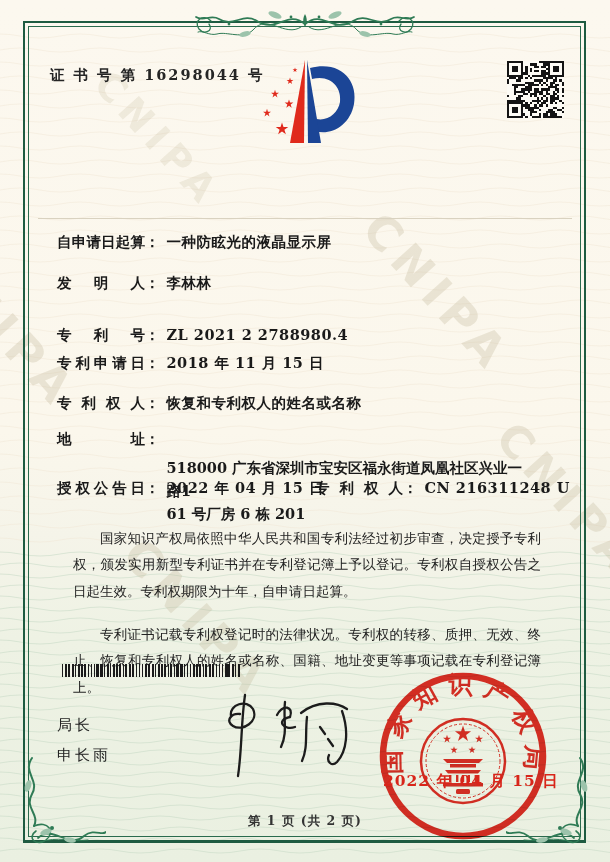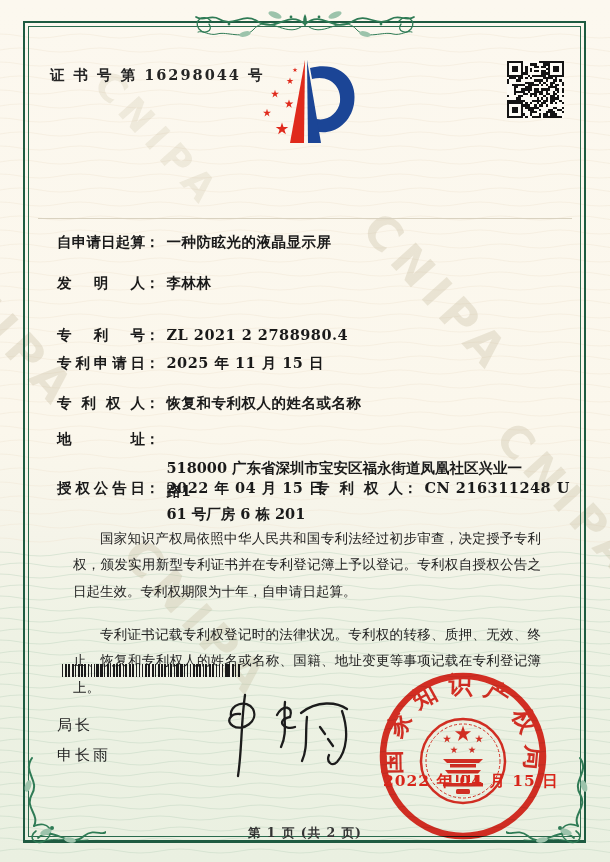--- a/index.html
+++ b/index.html
@@ -52,21 +52,21 @@
   .sig-name{position:absolute;left:57px;top:746px;font-size:15px;font-weight:400;z-index:4;
       font-family:"DejaVu Sans","Liberation Sans",sans-serif;letter-spacing:3px;color:#222;}
   .sig-scrawl{position:absolute;left:195px;top:688px;z-index:4;}
   
   .seal{position:absolute;left:374px;top:667px;z-index:5;mix-blend-mode:multiply;opacity:0.95;}
   .seal-date{position:absolute;left:383px;top:771px;z-index:6;color:#d8251a;font-size:15.5px;
       font-weight:700;letter-spacing:1px;white-space:nowrap;}
   
   .qr{position:absolute;left:507px;top:61px;width:57px;height:57px;z-index:4;background:#fdfbf5;}
   .footer{position:absolute;left:0;top:813px;width:100%;text-align:center;font-size:12.5px;
-      color:#333;z-index:4;letter-spacing:1px;font-weight:600;margin-top:12px;}
+      color:#333;z-index:4;letter-spacing:1px;font-weight:600;}
 </style>
 </head>
 <body>
 
 <div class="page">
 
   <svg id="waves" width="610" height="862">
       <path d="M-20 36 q 20 -4 40 0 t 40 0 t 40 0 t 40 0 t 40 0 t 40 0 t 40 0 t 40 0 t 40 0 t 40 0 t 40 0 t 40 0 t 40 0 t 40 0 t 40 0 t 40 0 t 40 0" fill="none" stroke="#efe4d2" stroke-opacity="0.45" stroke-width="1"></path>
       <path d="M0 50 q 20 -4 40 0 t 40 0 t 40 0 t 40 0 t 40 0 t 40 0 t 40 0 t 40 0 t 40 0 t 40 0 t 40 0 t 40 0 t 40 0 t 40 0 t 40 0 t 40 0 t 40 0" fill="none" stroke="#efe4d2" stroke-opacity="0.45" stroke-width="1"></path>
       <path d="M-20 64 q 20 -4 40 0 t 40 0 t 40 0 t 40 0 t 40 0 t 40 0 t 40 0 t 40 0 t 40 0 t 40 0 t 40 0 t 40 0 t 40 0 t 40 0 t 40 0 t 40 0 t 40 0" fill="none" stroke="#efe4d2" stroke-opacity="0.45" stroke-width="1"></path>
@@ -459,21 +459,21 @@
   <div class="frow" style="top:233px">
     <span class="flabel">自申请日起算</span><span class="fcolon">：</span><span class="fvalue">一种防眩光的液晶显示屏</span>
   </div>
   <div class="frow" style="top:274px">
     <span class="flabel">发明人</span><span class="fcolon">：</span><span class="fvalue">李林林</span>
   </div>
   <div class="frow" style="top:326px">
     <span class="flabel">专利号</span><span class="fcolon">：</span><span class="fvalue">ZL 2021 2 2788980.4</span>
   </div>
   <div class="frow" style="top:354px">
-    <span class="flabel">专利申请日</span><span class="fcolon">：</span><span class="fvalue">2025 年 11 月 15 日</span>
+    <span class="flabel">专利申请日</span><span class="fcolon">：</span><span class="fvalue">2018 年 11 月 15 日</span>
   </div>
   <div class="frow" style="top:394px">
     <span class="flabel">专利权人</span><span class="fcolon">：</span><span class="fvalue">恢复和专利权人的姓名或名称</span>
   </div>
   <div class="frow" style="top:430px">
     <span class="flabel">地址</span><span class="fcolon">：</span><span class="addr-block"><span>518000 广东省深圳市宝安区福永街道凤凰社区兴业一路1</span><br><span>61 号厂房 6 栋 201</span></span>
   </div>
   <div class="frow" style="top:479px">
     <span class="flabel">授权公告日</span><span class="fcolon">：</span><span class="fvalue">2022 年 04 月 15 日</span>
   </div>

